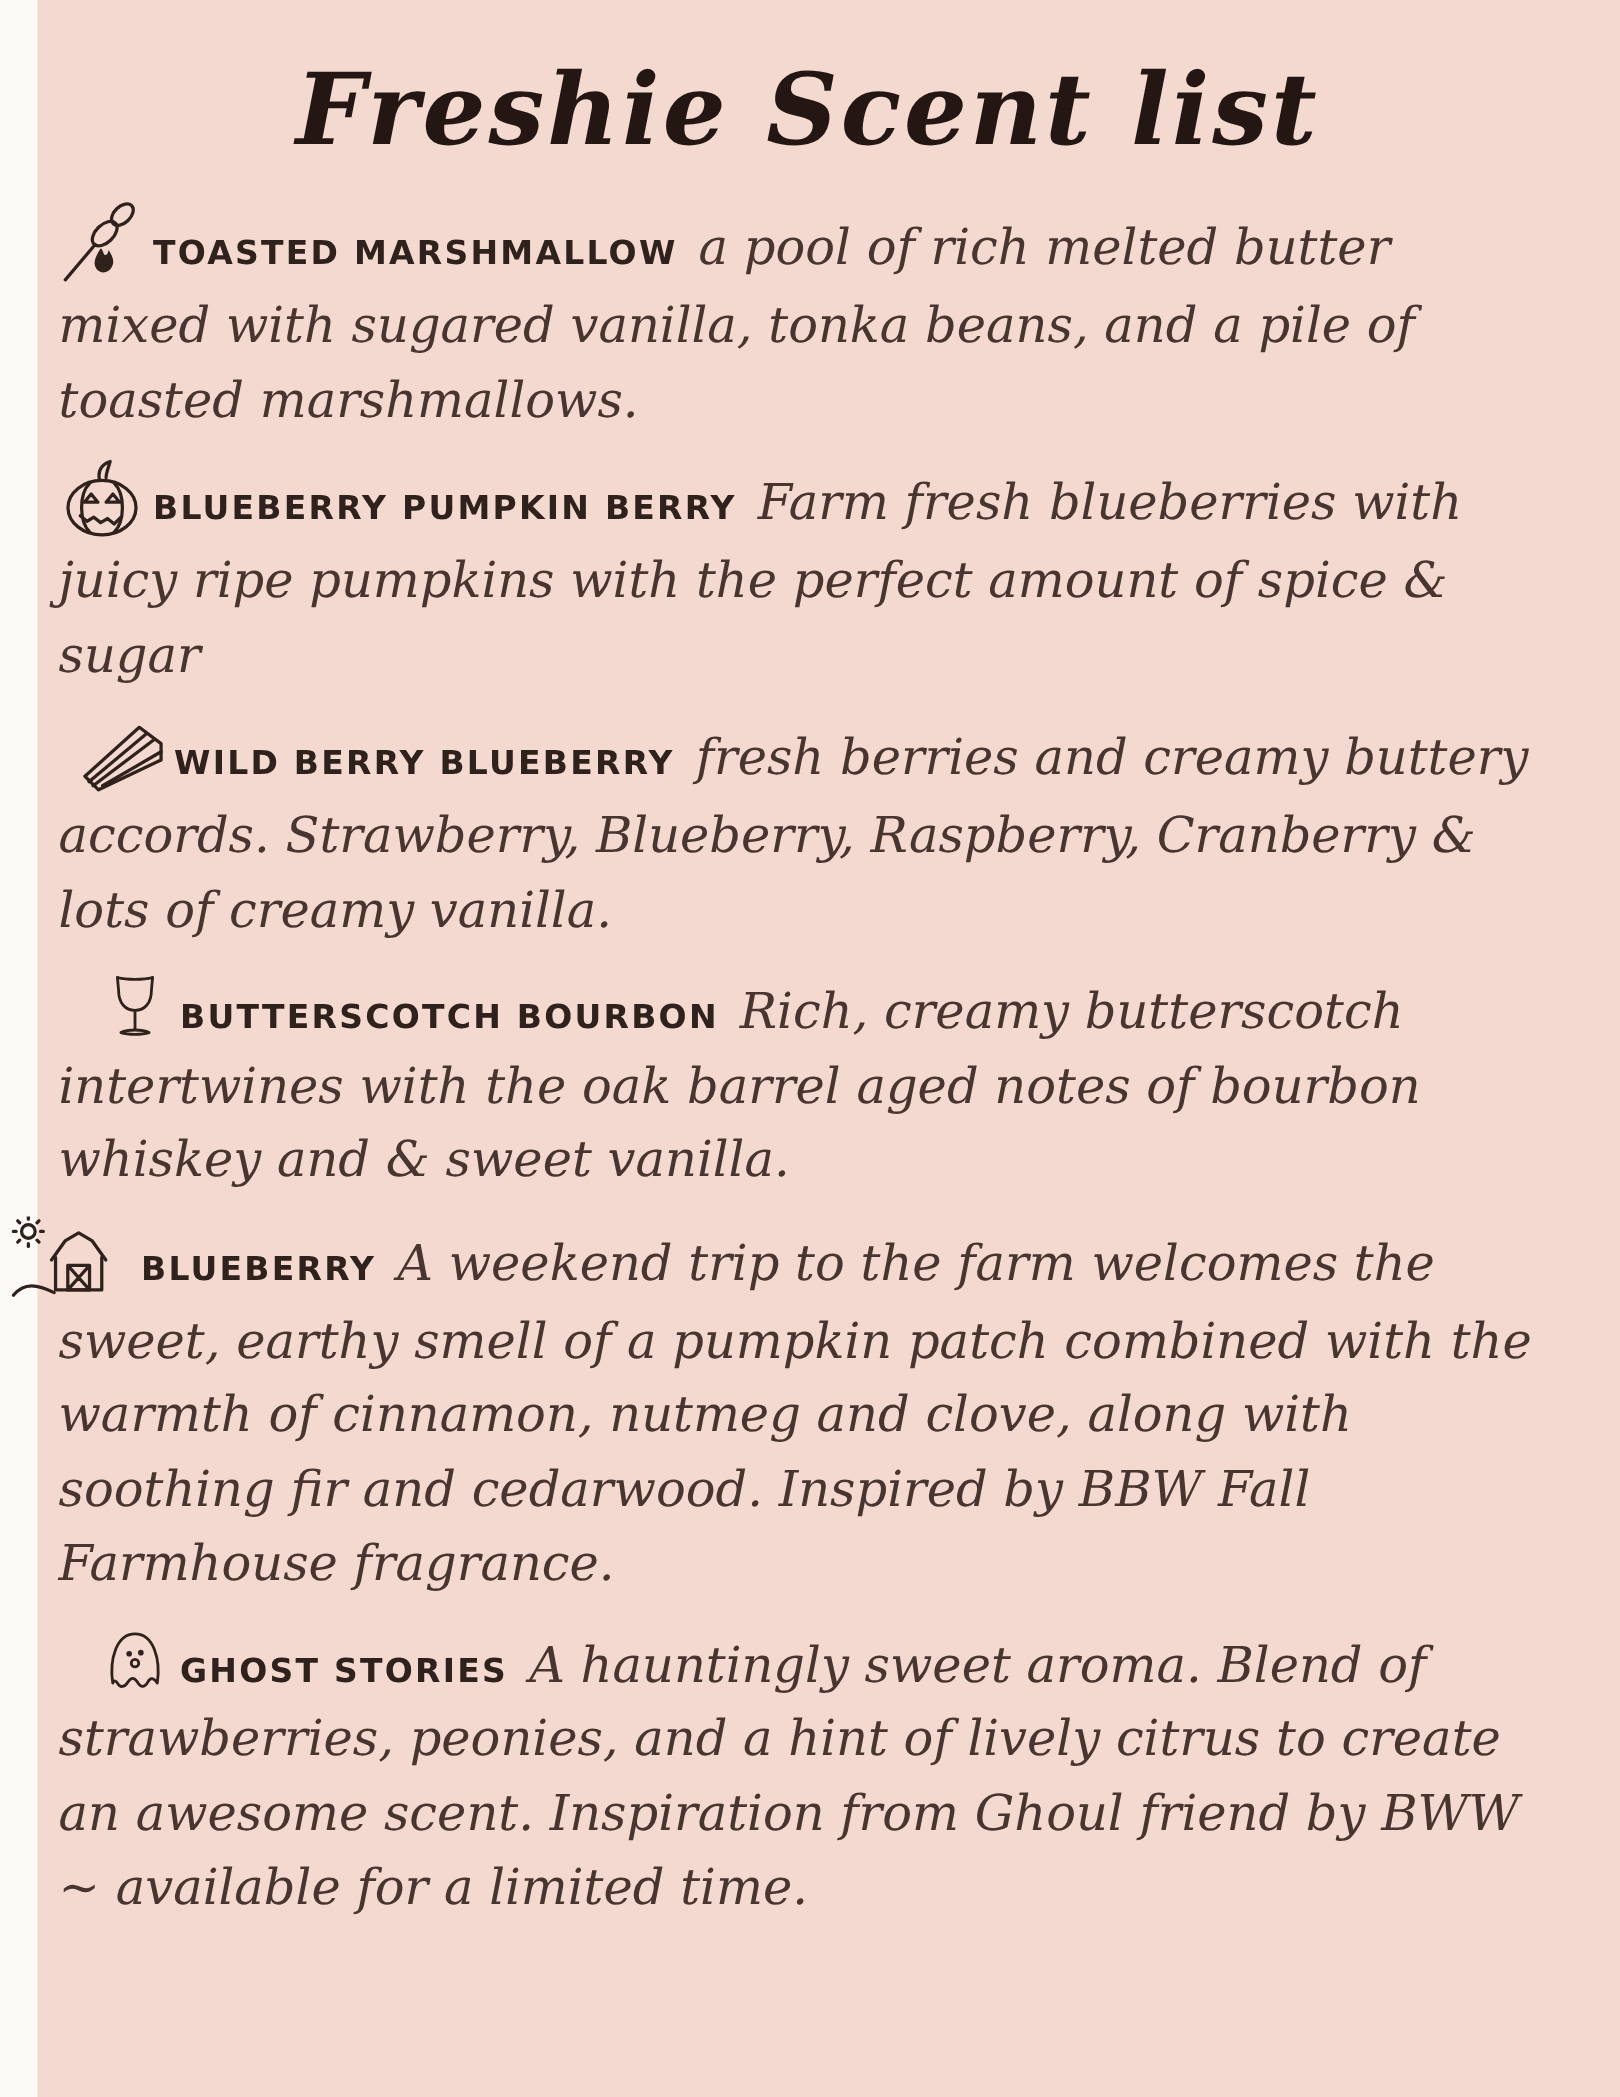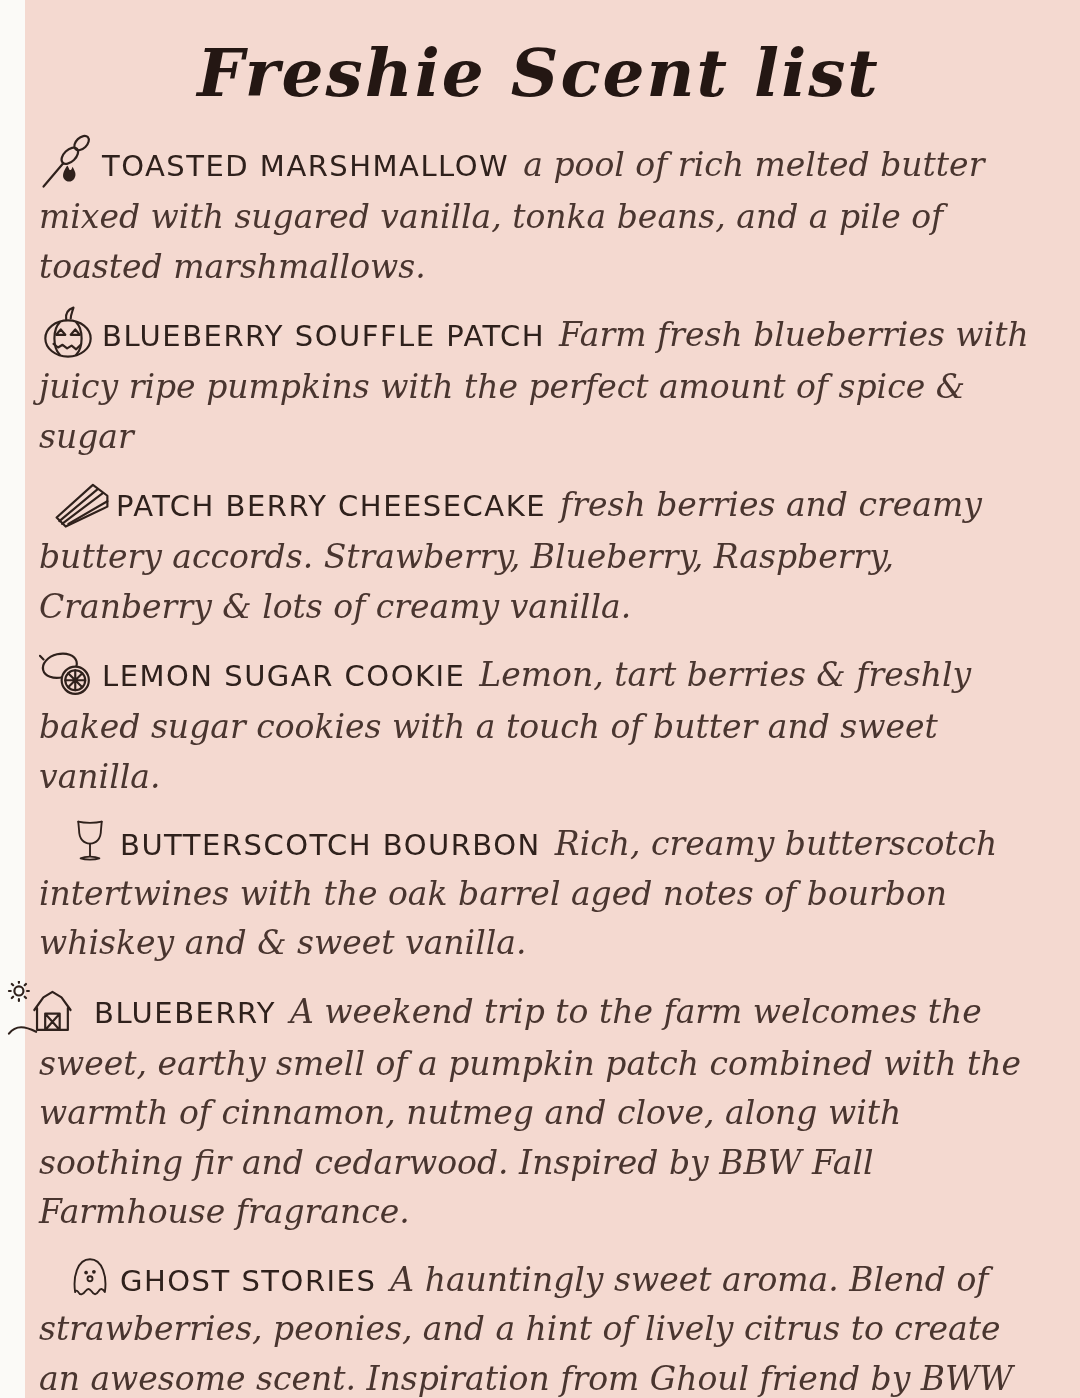--- a/index.html
+++ b/index.html
@@ -31,25 +31,26 @@
     margin:0 0 13px 0;
     line-height:1.5;
     font-size:33px;
     color:#49352f;
   }
   p.scent.indent{text-indent:14px;}
   p.scent.indent2{text-indent:26px;margin-top:16px;}
   .name{
     font-family:"DejaVu Sans", sans-serif;
     font-style:normal;
-    font-size:29px;
+    font-size:22px;
     letter-spacing:1.5px;
     color:#2f211c;
     margin-right:14px;
     white-space:normal;
+    font-weight:bold;
   }
   .desc{
     font-family:"DejaVu Serif", serif;
     font-style:italic;
     color:#49352f;
   }
   .icon{
     display:inline-block;
     vertical-align:-16px;
     margin-right:5px;
@@ -83,46 +84,35 @@
 
     <p class="scent">
       <span class="icon">
         <svg viewBox="0 0 64 64">
           <path class="stroke" d="M30 17 C29 10 32 6 38 4 C37 8 35 12 35 16"></path>
           <ellipse class="stroke" cx="32" cy="38" rx="25" ry="20"></ellipse>
           <path class="stroke" d="M23 20 C15 28 15 48 23 56 M41 20 C49 28 49 48 41 56"></path>
           <path class="stroke" d="M19 34 l5 -6 5 6 z M35 34 l5 -6 5 6 z"></path>
           <path class="stroke" d="M16 44 l5 4 5 -3 5 4 5 -3 5 4 5 -5"></path>
         </svg>
-      </span><span class="name">BLUEBERRY SOUFFLE PATCH</span><span class="desc">Farm fresh blueberries with juicy ripe pumpkins with the perfect amount of spice &amp; sugar</span>
+      </span><span class="name">BLUEBERRY PUMPKIN BERRY</span><span class="desc">Farm fresh blueberries with juicy ripe pumpkins with the perfect amount of spice &amp; sugar</span>
     </p>
 
 
     <p class="scent indent">
       <span class="icon">
         <svg viewBox="0 0 64 64">
           <path class="stroke" d="M4 48 L44 12 L60 24 L60 36 L14 58 L4 48 Z"></path>
           <path class="stroke" d="M7 52 L49 17"></path>
           <path class="stroke" d="M10 55 L55 21"></path>
           <path class="stroke" d="M60 30 L17 55"></path>
         </svg>
-      </span><span class="name">PATCH BERRY CHEESECAKE</span><span class="desc">fresh berries and creamy buttery accords. Strawberry, Blueberry, Raspberry, Cranberry &amp; lots of creamy vanilla.</span>
+      </span><span class="name">WILD BERRY BLUEBERRY</span><span class="desc">fresh berries and creamy buttery accords. Strawberry, Blueberry, Raspberry, Cranberry &amp; lots of creamy vanilla.</span>
     </p>
 
-    <p class="scent">
-      <span class="icon">
-        <svg viewBox="0 0 64 64">
-          <ellipse class="stroke" cx="23" cy="24" rx="19" ry="13" transform="rotate(-14 23 24)"></ellipse>
-          <path class="stroke" d="M5 17 L1 13"></path>
-          <circle class="bgfill" cx="40" cy="40" r="15"></circle>
-          <circle class="stroke" cx="40" cy="40" r="11"></circle>
-          <path class="stroke" d="M40 29 V51 M29 40 H51 M32.2 32.2 L47.8 47.8 M47.8 32.2 L32.2 47.8"></path>
-        </svg>
-      </span><span class="name">LEMON SUGAR COOKIE</span><span class="desc">Lemon, tart berries &amp; freshly baked sugar cookies with a touch of butter and sweet vanilla.</span>
-    </p>
 
     <p class="scent indent2">
       <span class="icon small">
         <svg viewBox="0 0 64 64">
           <path class="stroke" d="M17 6 C25 8 39 8 47 6"></path>
           <path class="stroke" d="M17 6 L18 17 C18 28 24 34 32 34 C40 34 46 28 46 17 L47 6"></path>
           <path class="stroke" d="M32 34 V50"></path>
           <path class="stroke" d="M20 53 C26 50 38 50 44 53 C38 55 26 55 20 53 Z"></path>
         </svg>
       </span><span class="name">BUTTERSCOTCH BOURBON</span><span class="desc">Rich, creamy butterscotch intertwines with the oak barrel aged notes of bourbon whiskey and &amp; sweet vanilla.</span>

